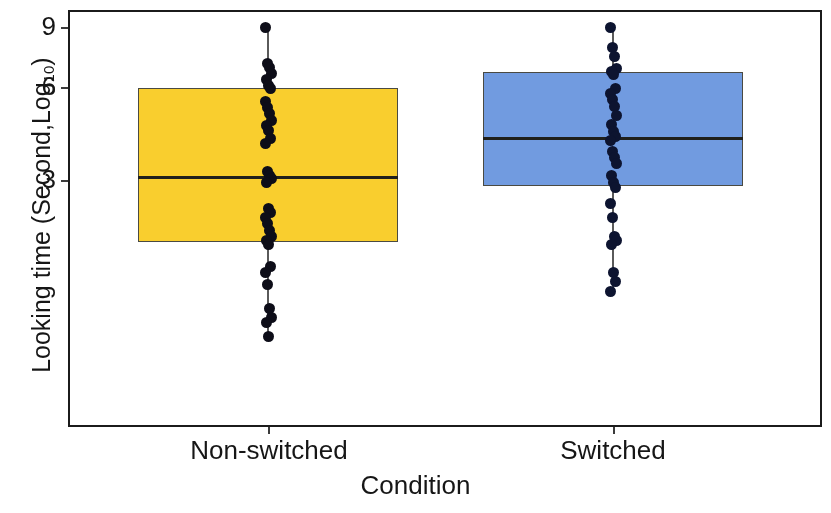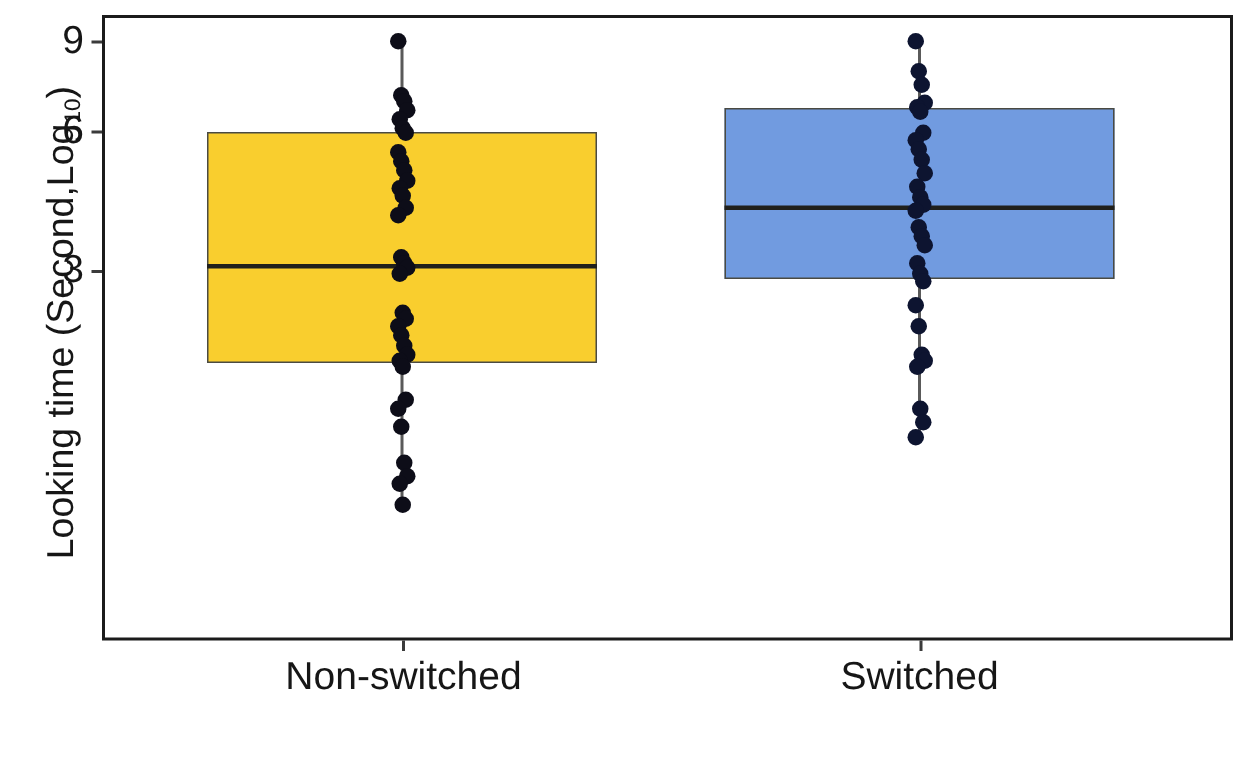--- a/index.html
+++ b/index.html
@@ -129,14 +129,15 @@
         <div class="pt blue" style="left: 535px; top: 274.205px;"></div>
       </div>
   </div>
 
   <div class="xtick-mark" style="left:268px;"></div>
   <div class="xtick-mark" style="left:613px;"></div>
 
   <div class="xtick-lab" style="left:119px;width:300px;">Non-switched</div>
   <div class="xtick-lab" style="left:463px;width:300px;">Switched</div>
 
+  <div id="xlab">Condition</div>
 
 </div>
 
 </body></html>

